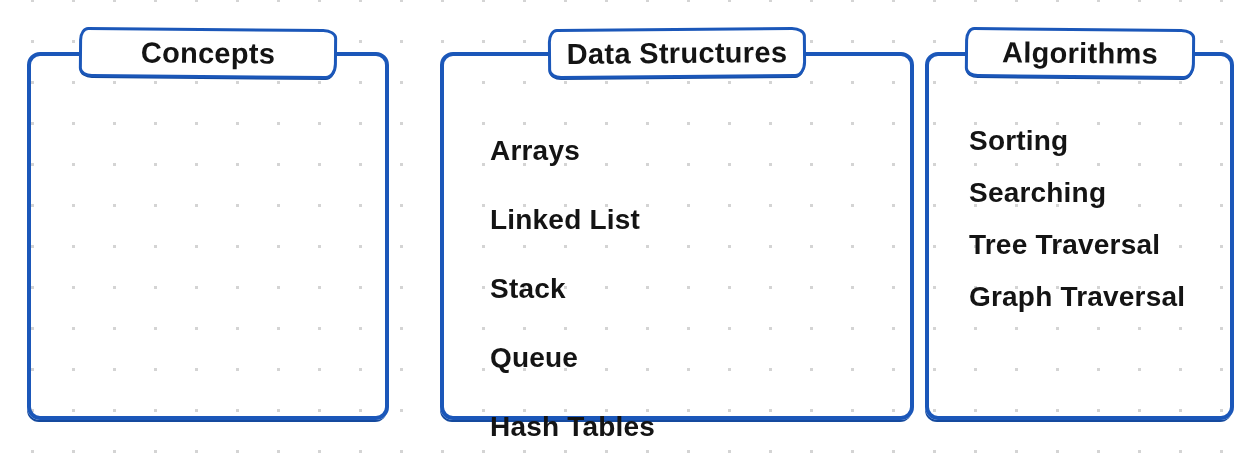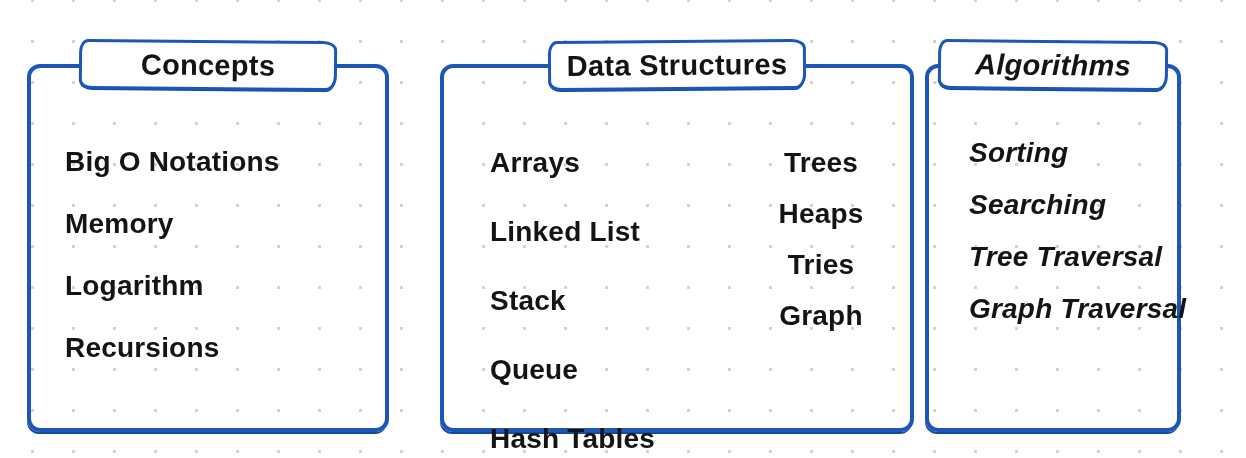--- a/index.html
+++ b/index.html
@@ -15,30 +15,30 @@
     position:relative;
     background-color:var(--bg);
     background-image:radial-gradient(circle, var(--dot) 1.5px, transparent 2px);
     background-size:41px 41px;
     background-position:12px 21px;
     font-family:"Liberation Sans", sans-serif;
     color:var(--text);
   }
   .card{
     position:absolute;
-    top:64px;
+    top:52px;
     height:368px;
     background:transparent;
     border:4px solid var(--border-blue);
     border-radius:13px;
     box-shadow:-1px 3px 0 -1px var(--border-blue-dark);
   }
   .card-1{left:27px;width:362px;}
   .card-2{left:440px;width:474px;}
-  .card-3{left:925px;width:256px;font-style:italic;}
+  .card-3{left:925px;width:309px;}
 
   .tab{
     position:absolute;
     top:-28px;
     left:50%;
     height:50px;
     background:#ffffff;
     border:3px solid var(--border-blue);
     border-radius:9px 14px 11px 13px / 13px 9px 15px 9px;
     box-shadow:0 2px 0 -1px var(--border-blue-dark);
@@ -82,45 +82,33 @@
   
   .card-3 ul.items{padding:67px 16px 0 40px;row-gap:16px;}
 </style>
 </head>
 <body>
 
 <section class="card card-1">
   <div class="tab">
     <span class="tab-text">Concepts</span>
   </div>
-  <ul class="items">
-    <li class="item">Big O Notations</li>
-    <li class="item">Memory</li>
-    <li class="item">Logarithm</li>
-    <li class="item">Recursions</li>
-  </ul>
 </section>
 
 <section class="card card-2">
   <div class="tab">
     <span class="tab-text">Data Structures</span>
   </div>
   <div class="columns">
     <ul class="items col-left">
       <li class="item">Arrays</li>
       <li class="item">Linked List</li>
       <li class="item">Stack</li>
       <li class="item">Queue</li>
       <li class="item">Hash Tables</li>
-    </ul>
-    <ul class="items col-right">
-      <li class="item">Trees</li>
-      <li class="item">Heaps</li>
-      <li class="item">Tries</li>
-      <li class="item">Graph</li>
     </ul>
   </div>
 </section>
 
 <section class="card card-3">
   <div class="tab">
     <span class="tab-text">Algorithms</span>
   </div>
   <ul class="items">
     <li class="item">Sorting</li>

